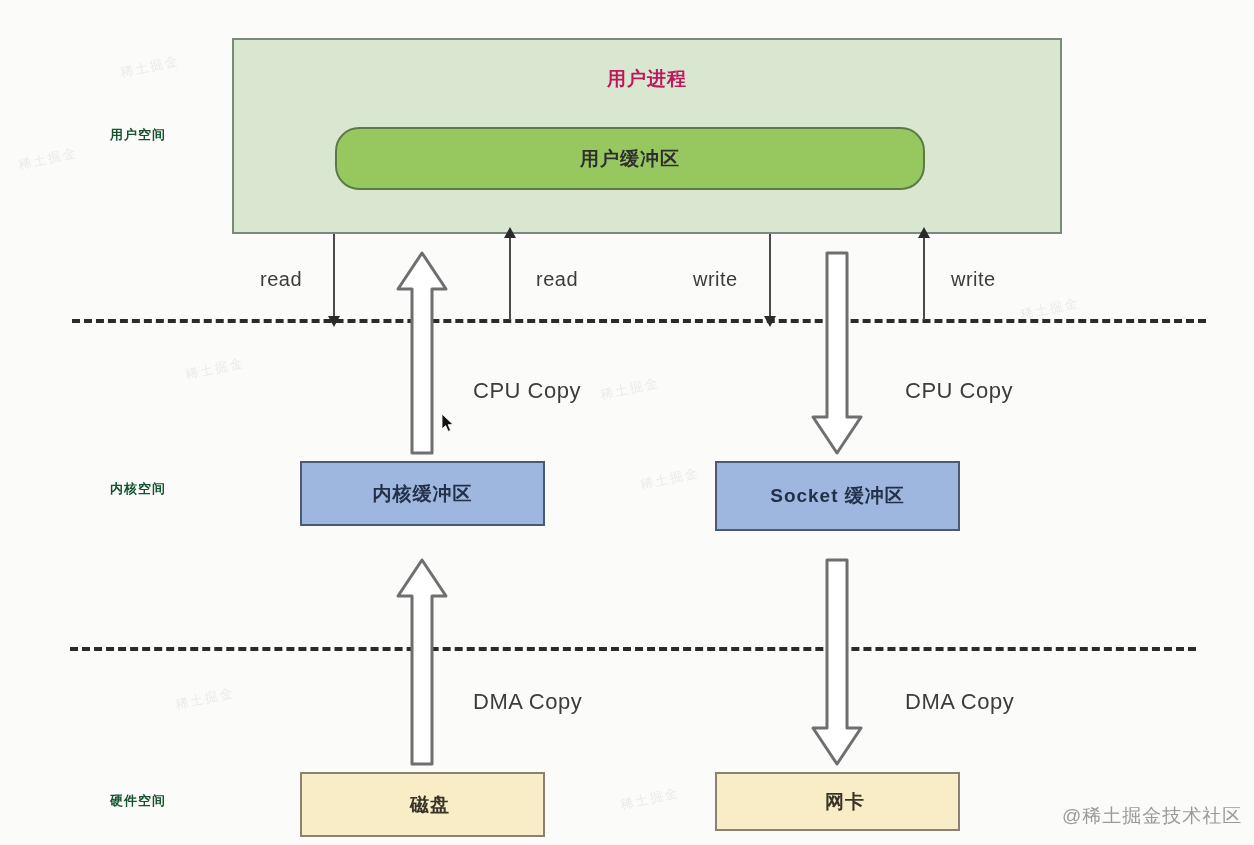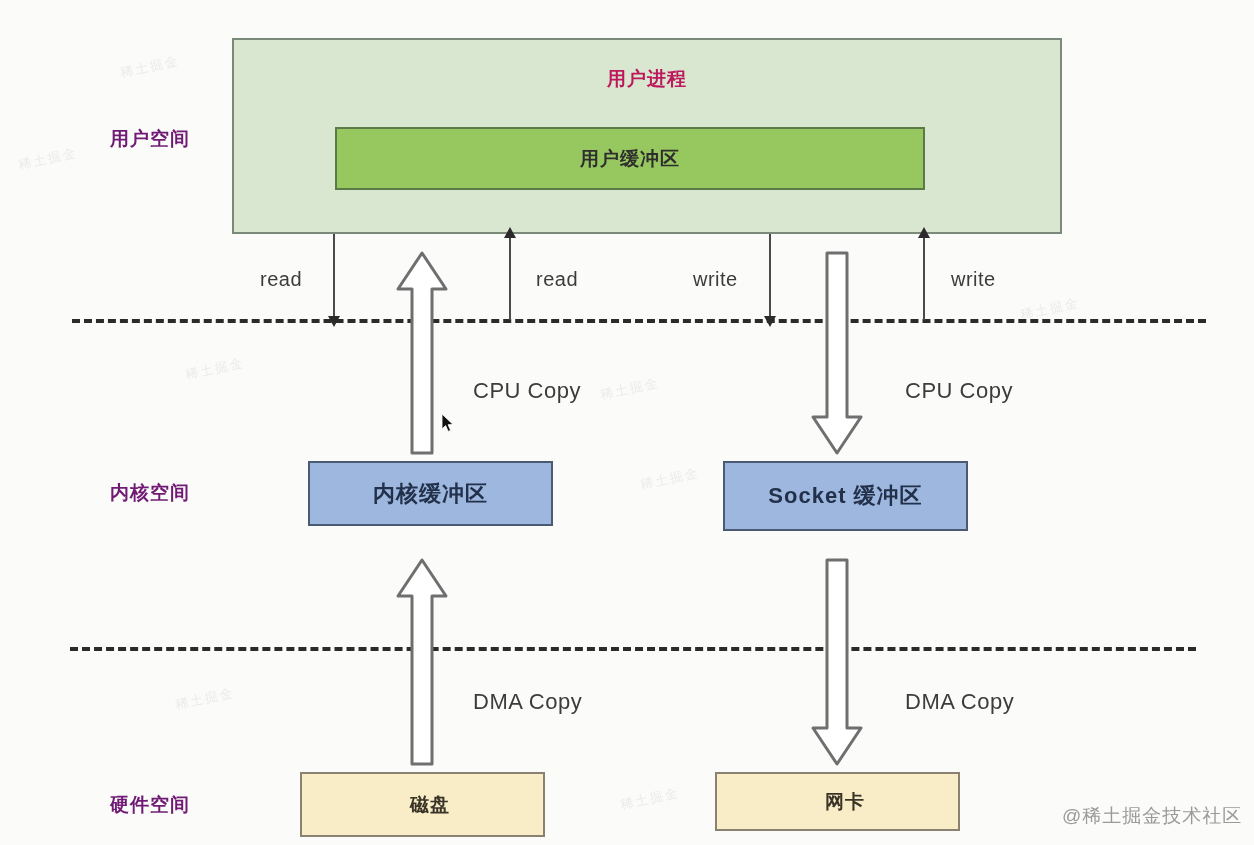--- a/index.html
+++ b/index.html
@@ -14,23 +14,23 @@
     position: relative;
     width: 1254px;
     height: 845px;
     background: #fbfbfa;
     overflow: hidden;
   }
 
   
   .region-label {
     position: absolute;
-    font-size: 19px;
+    font-size: 13px;
     font-weight: 700;
-    color: #701a75;
+    color: #14532d;
     letter-spacing: 1px;
     white-space: nowrap;
   }
 
   
   .box {
     position: absolute;
     box-sizing: border-box;
     display: flex;
     align-items: center;
@@ -53,25 +53,24 @@
     border: 2px solid #5c7a48;
     background: #97c860;
     font-size: 19px;
     color: #2e2e2e;
     font-weight: 600;
     letter-spacing: 1px;
   }
   .kernel-box {
     border: 2px solid #4a5a72;
     background: #9db7de;
-    font-size: 22px;
+    font-size: 19px;
     color: #22304a;
     font-weight: 600;
     letter-spacing: 1px;
-    margin-left: 8px;
   }
   .hw-box {
     border: 2px solid #8a8170;
     background: #f8edc6;
     font-size: 19px;
     color: #3a3428;
     font-weight: 700;
     letter-spacing: 1px;
     padding-left: 15px;
   }
@@ -180,21 +179,21 @@
   <div class="wm-faint" style="left:1020px;top:300px;">稀土掘金</div>
 
   <div class="region-label" style="left:110px; top:126px;">用户空间</div>
   <div class="region-label" style="left:110px; top:480px;">内核空间</div>
   <div class="region-label" style="left:110px; top:792px;">硬件空间</div>
 
   <div class="box user-process-box" style="left:232px; top:38px; width:830px; height:196px;">
     <div class="user-process-title">用户进程</div>
   </div>
 
-  <div class="box user-buffer-box" style="left:335px; top:127px; width:590px; height:63px;">
+  <div class="box user-buffer-box" style="left:335px; top:127px; width:590px; height:63px;border-radius:24px;">
     <span>用户缓冲区</span>
   </div>
 
   <div class="dash-line" style="left:72px; top:319px; width:1134px;"></div>
   <div class="dash-line" style="left:70px; top:647px; width:1126px;"></div>
 
   <div class="thin-arrow down" style="left:333px; top:234px; height:84px;">
     <div class="head"></div>
   </div>
   <div class="op-label" style="left:260px; top:268px;">read</div>

